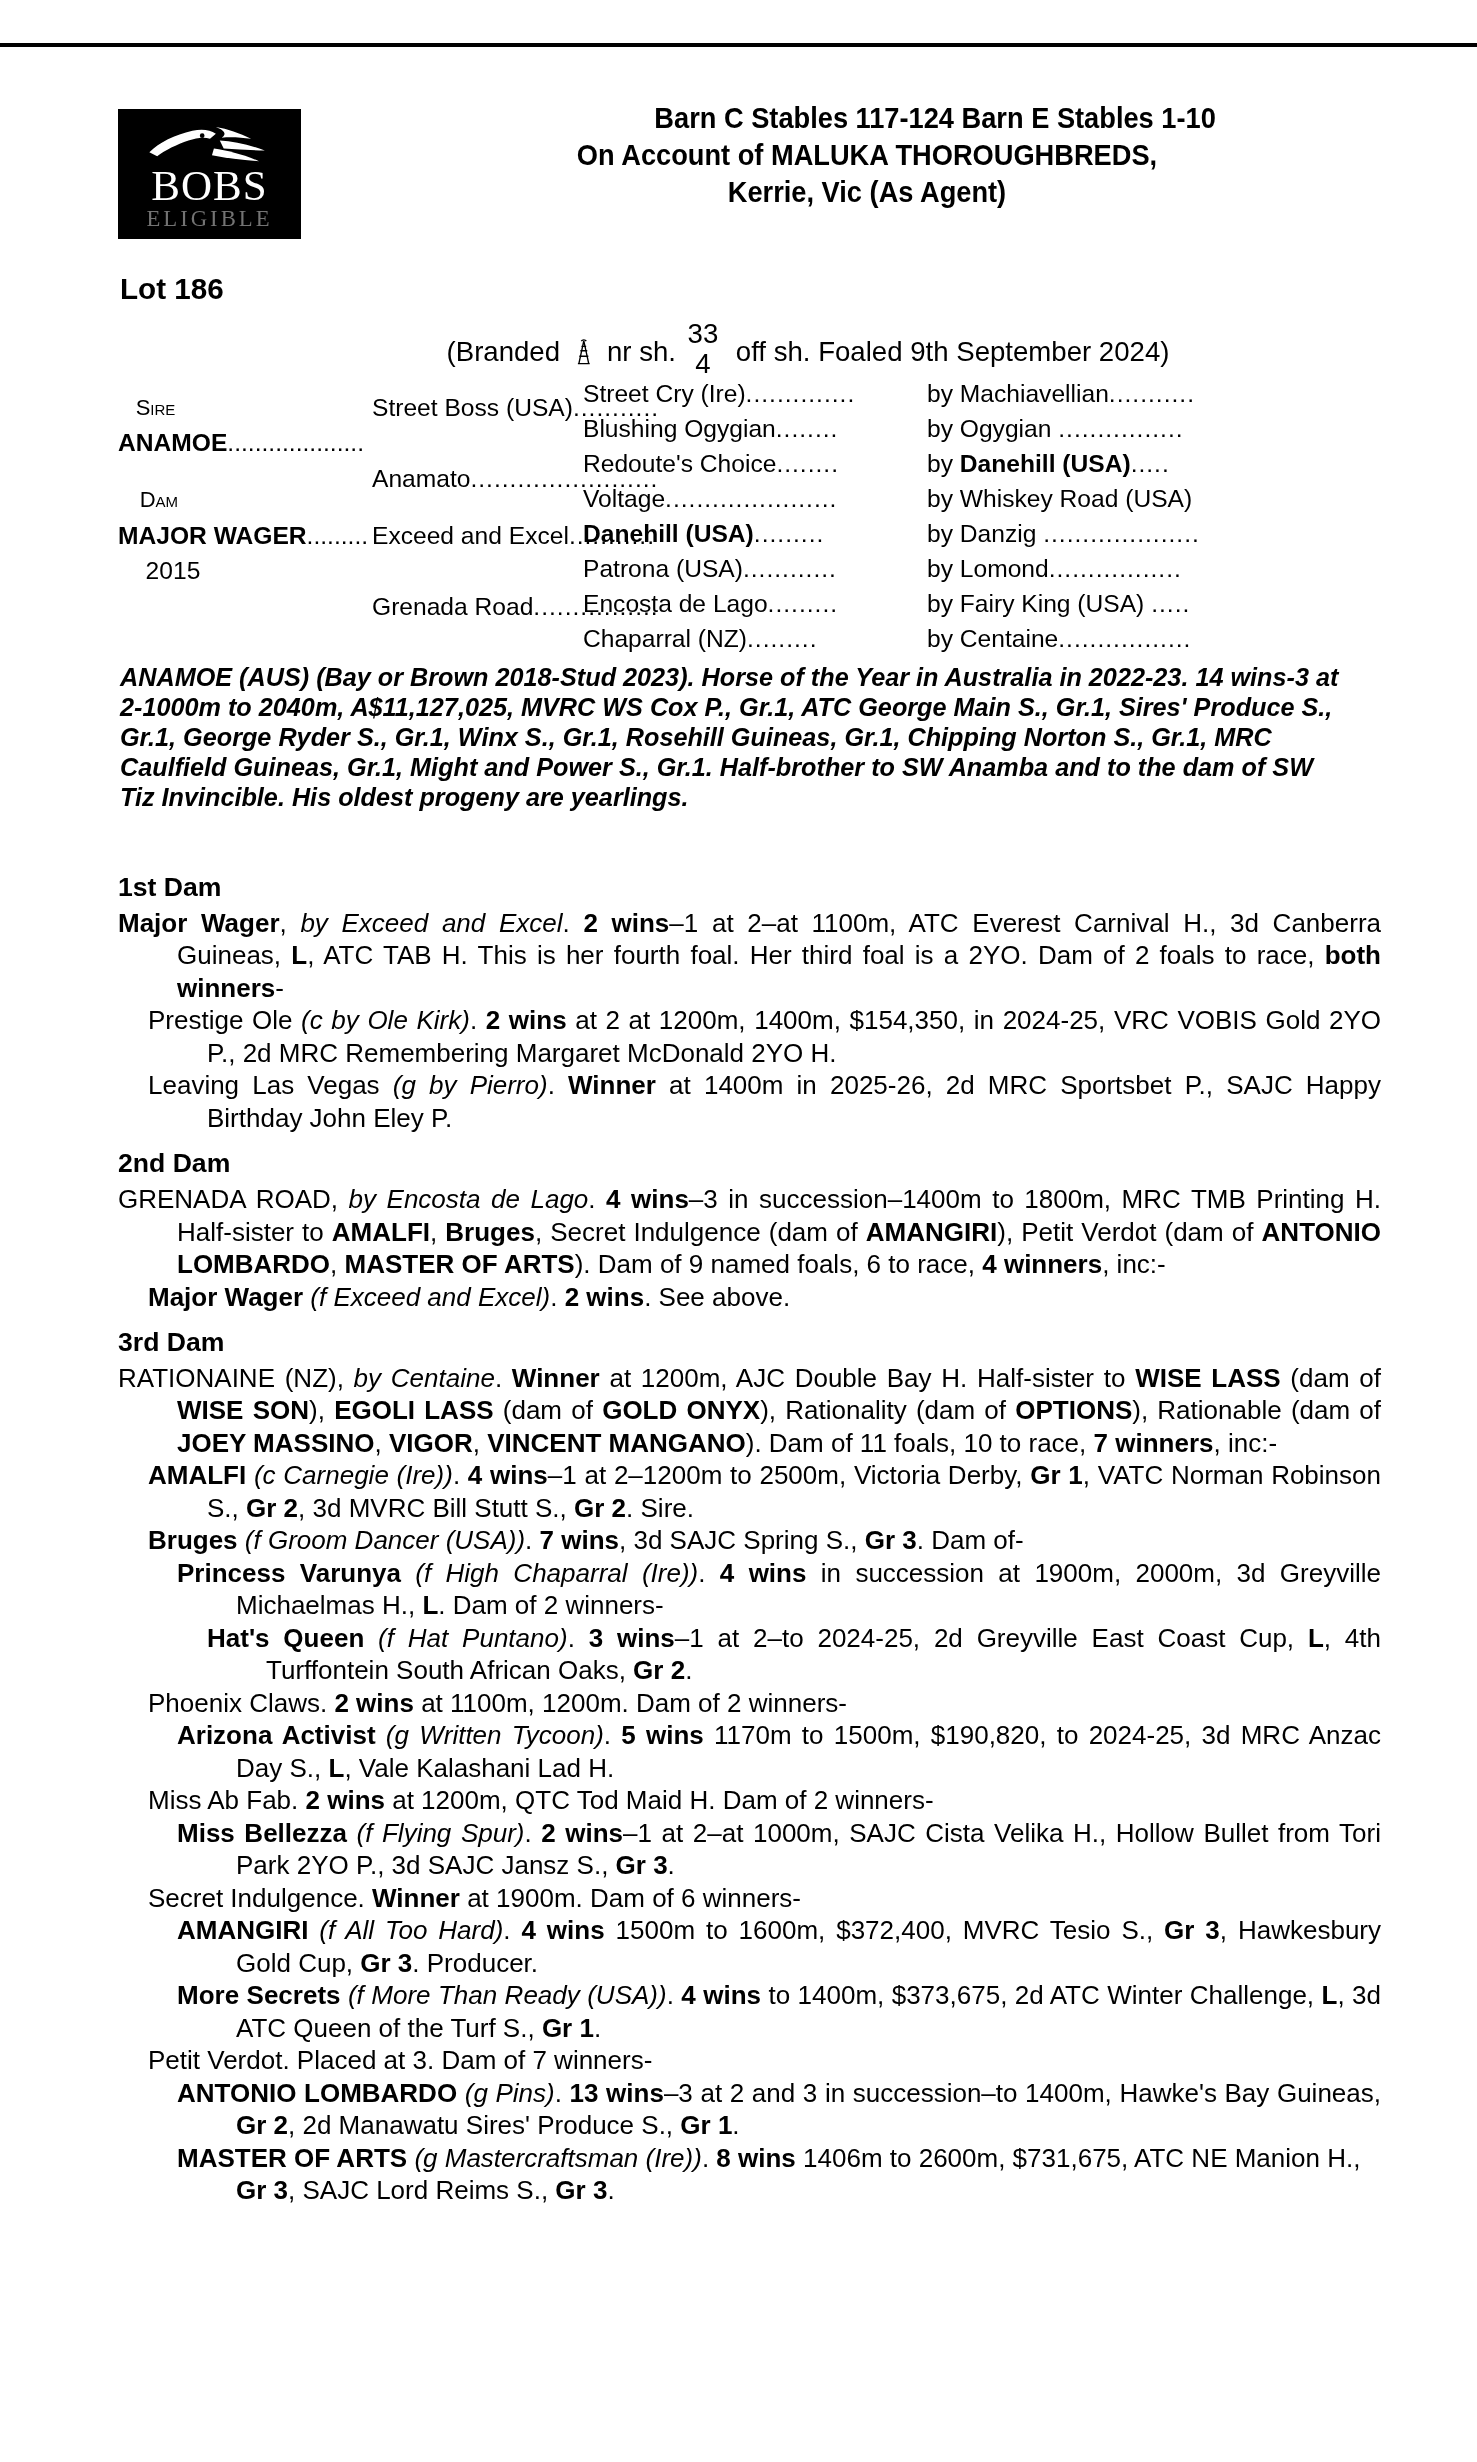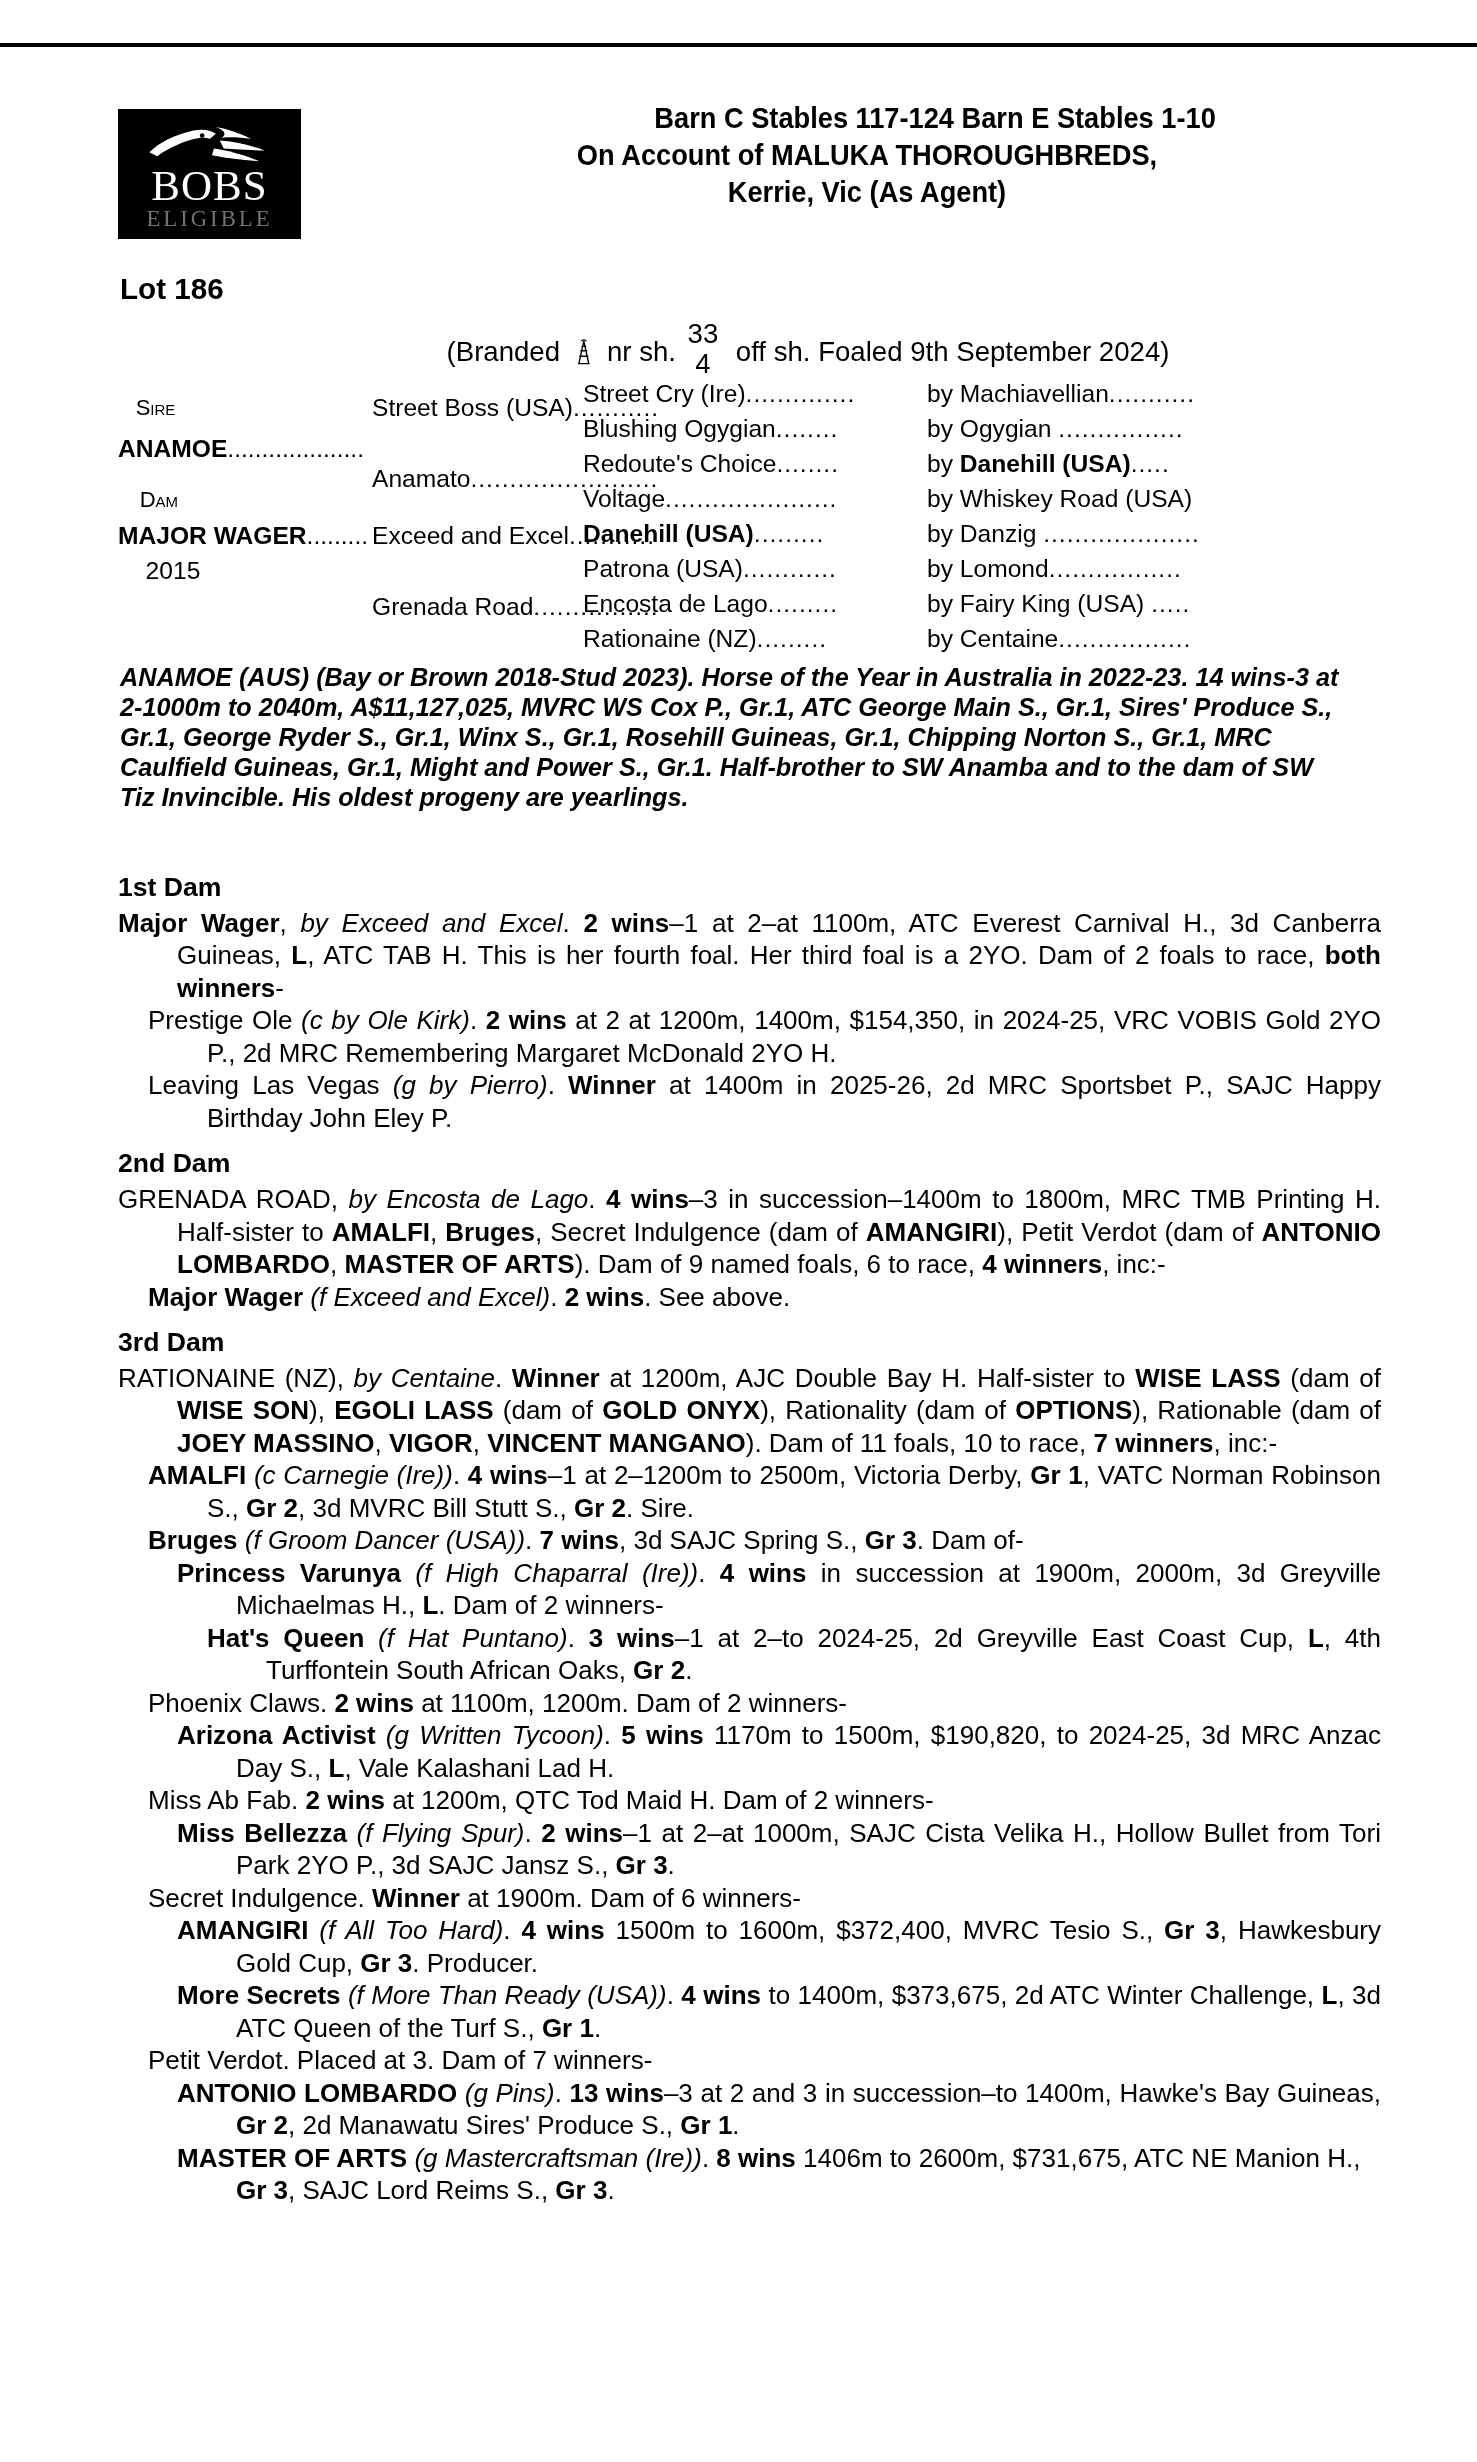--- a/index.html
+++ b/index.html
@@ -140,21 +140,21 @@
   .ped-col1 { position: absolute; left: 0;    top: 0; width: 256px; }
   .ped-col2 { position: absolute; left: 254px; top: 0; width: 212px; }
   .ped-col3 { position: absolute; left: 465px; top: 0; width: 296px; }
   .ped-col4 { position: absolute; left: 809px; top: 0; width: 414px; }
 
   .lbl-small {
     font-variant: small-caps;
     font-size: 22px;
   }
   .c1-sire   { position: absolute; left: 17.7px; top: 13.8px; }
-  .c1-anamoe { position: absolute; left: 0;   top: 55px; font-weight: bold; white-space: nowrap;}
+  .c1-anamoe { position: absolute; left: 0;   top: 49px; font-weight: bold; white-space: nowrap;}
   .c1-dam    { position: absolute; left: 21.7px; top: 106px; }
   .c1-mw     { position: absolute; left: 0;   top: 142px; font-weight: bold; white-space: nowrap;}
   .c1-year   { position: absolute; left: 27.6px; top: 177px; }
 
   .c2-r1 { position: absolute; left: 0; top: 13.8px;  white-space: nowrap;}
   .c2-r2 { position: absolute; left: 0; top: 85px;  white-space: nowrap;}
   .c2-r3 { position: absolute; left: 0; top: 142px; white-space: nowrap;}
   .c2-r4 { position: absolute; left: 0; top: 213px; white-space: nowrap;}
 
   .c3-row, .c4-row { height: 35px; white-space: nowrap; }
@@ -260,21 +260,21 @@
     </div>
 
     <div class="ped-col3">
       <div class="c3-row"><span>Street Cry (Ire)</span><span class="dots">..............</span></div>
       <div class="c3-row"><span>Blushing Ogygian</span><span class="dots">........</span></div>
       <div class="c3-row"><span>Redoute's Choice</span><span class="dots">........</span></div>
       <div class="c3-row"><span>Voltage</span><span class="dots">......................</span></div>
       <div class="c3-row"><b>Danehill (USA)</b><span class="dots">.........</span></div>
       <div class="c3-row"><span>Patrona (USA)</span><span class="dots">............</span></div>
       <div class="c3-row"><span>Encosta de Lago</span><span class="dots">.........</span></div>
-      <div class="c3-row"><span>Rationaine (NZ)</span><span class="dots">.........</span></div>
+      <div class="c3-row"><span>Chaparral (NZ)</span><span class="dots">.........</span></div>
     </div>
 
     <div class="ped-col4">
       <div class="c4-row"><span>by Machiavellian</span><span class="dots">...........</span></div>
       <div class="c4-row"><span>by Ogygian </span><span class="dots">................</span></div>
       <div class="c4-row"><span><span style="font-weight:400">by </span><b>Danehill (USA)</b></span><span class="dots">.....</span></div>
       <div class="c4-row"><span>by Whiskey Road (USA)</span><span class="dots"></span></div>
       <div class="c4-row"><span>by Danzig </span><span class="dots">....................</span></div>
       <div class="c4-row"><span>by Lomond</span><span class="dots">.................</span></div>
       <div class="c4-row"><span>by Fairy King (USA) </span><span class="dots">.....</span></div>

